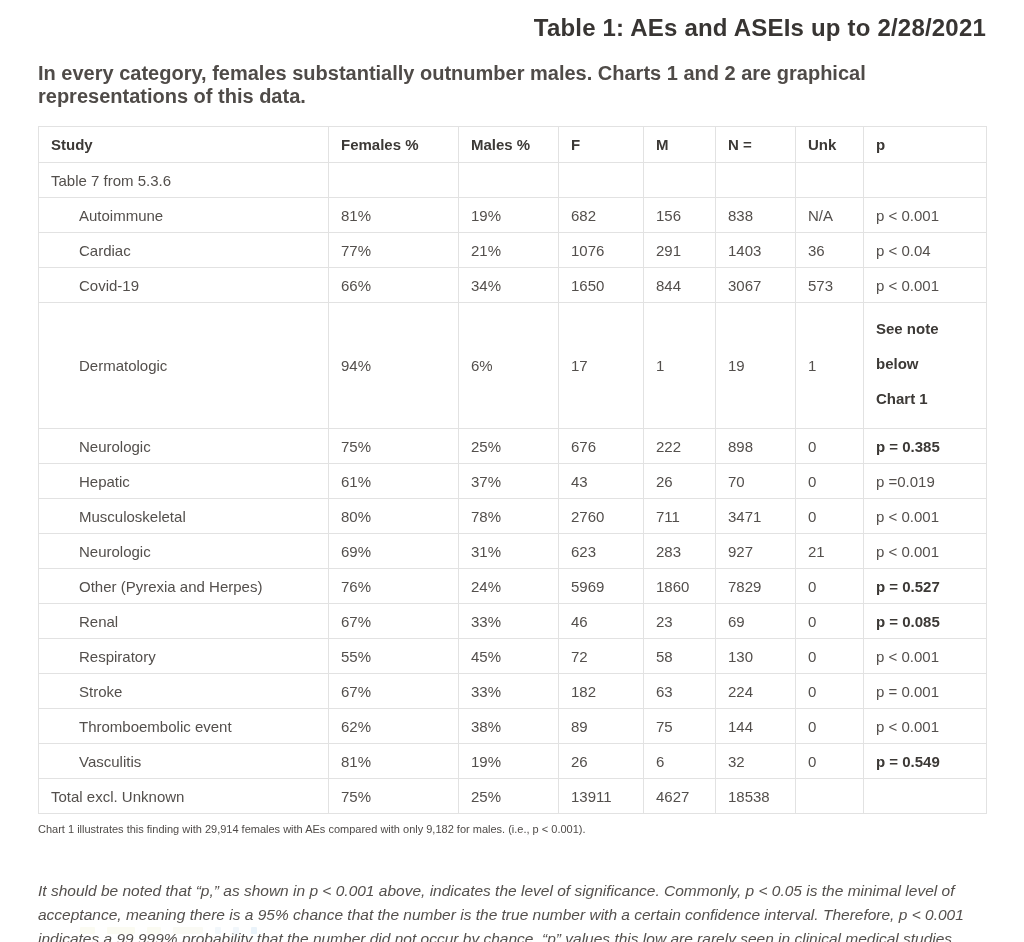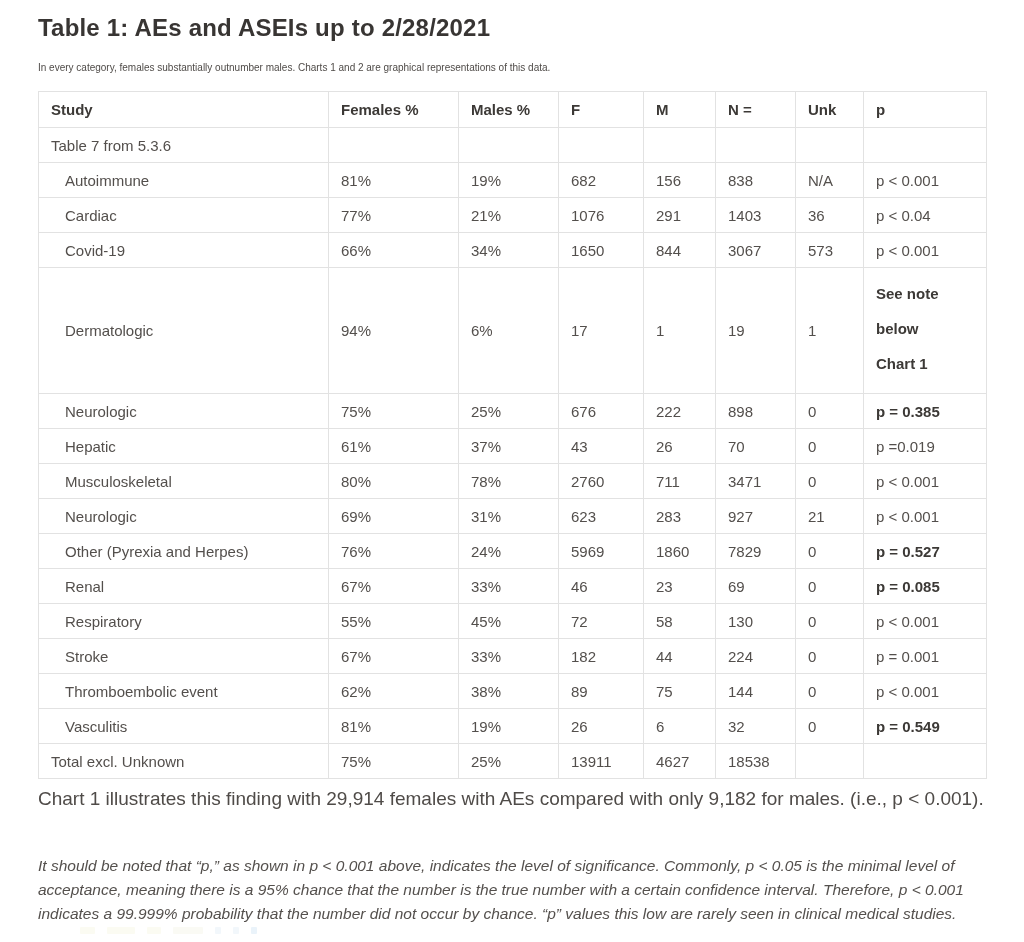--- a/index.html
+++ b/index.html
@@ -8,31 +8,32 @@
     width: 1024px;
     height: 942px;
     font-family: "Liberation Sans", sans-serif;
     color: #4a4643;
     overflow: hidden;
     position: relative;
   }
   .page { padding: 14px 38px 0 38px; }
 
   h1.title {
-    text-align: left;
+    text-align: right;
     font-size: 24px;
     font-weight: bold;
     color: #383533;
     letter-spacing: 0.2px;
     margin-bottom: 20px;
   }
   p.subtitle {
-    font-size: 10px;
+    font-size: 20px;
     color: #4f4b48;
     margin-bottom: 18px;
+    font-weight: bold;
   }
 
   table.data {
     width: 948px;
     border-collapse: collapse;
     table-layout: fixed;
     font-size: 15px;
     color: #534f4c;
   }
   table.data th, table.data td {
@@ -41,27 +42,27 @@
     text-align: left;
     vertical-align: middle;
     overflow: hidden;
   }
   table.data th {
     font-weight: bold;
     color: #3c3936;
     height: 36px;
   }
   table.data td { height: 35px; }
-  table.data td.indent { padding-left: 26px; }
+  table.data td.indent { padding-left: 40px; }
   table.data td.pcol { white-space: pre-line; }
   table.data td.bold { font-weight: bold; color: #3c3936; }
   table.data td.multiline { line-height: 2.34; padding-bottom: 12px; }
 
   p.caption {
-    font-size: 19px;
+    font-size: 11px;
     color: #4f4b48;
     margin-top: 9px;
   }
   p.footnote {
     font-style: italic;
     font-size: 15.5px;
     color: #54504d;
     line-height: 1.55;
     margin-top: 44px;
     width: 952px;
@@ -230,21 +231,21 @@
           <td>58</td>
           <td>130</td>
           <td>0</td>
           <td class="pcol">p &lt; 0.001</td>
         </tr>
         <tr>
           <td class="indent">Stroke</td>
           <td>67%</td>
           <td>33%</td>
           <td>182</td>
-          <td>44</td>
+          <td>63</td>
           <td>224</td>
           <td>0</td>
           <td class="pcol">p = 0.001</td>
         </tr>
         <tr>
           <td class="indent">Thromboembolic event</td>
           <td>62%</td>
           <td>38%</td>
           <td>89</td>
           <td>75</td>

